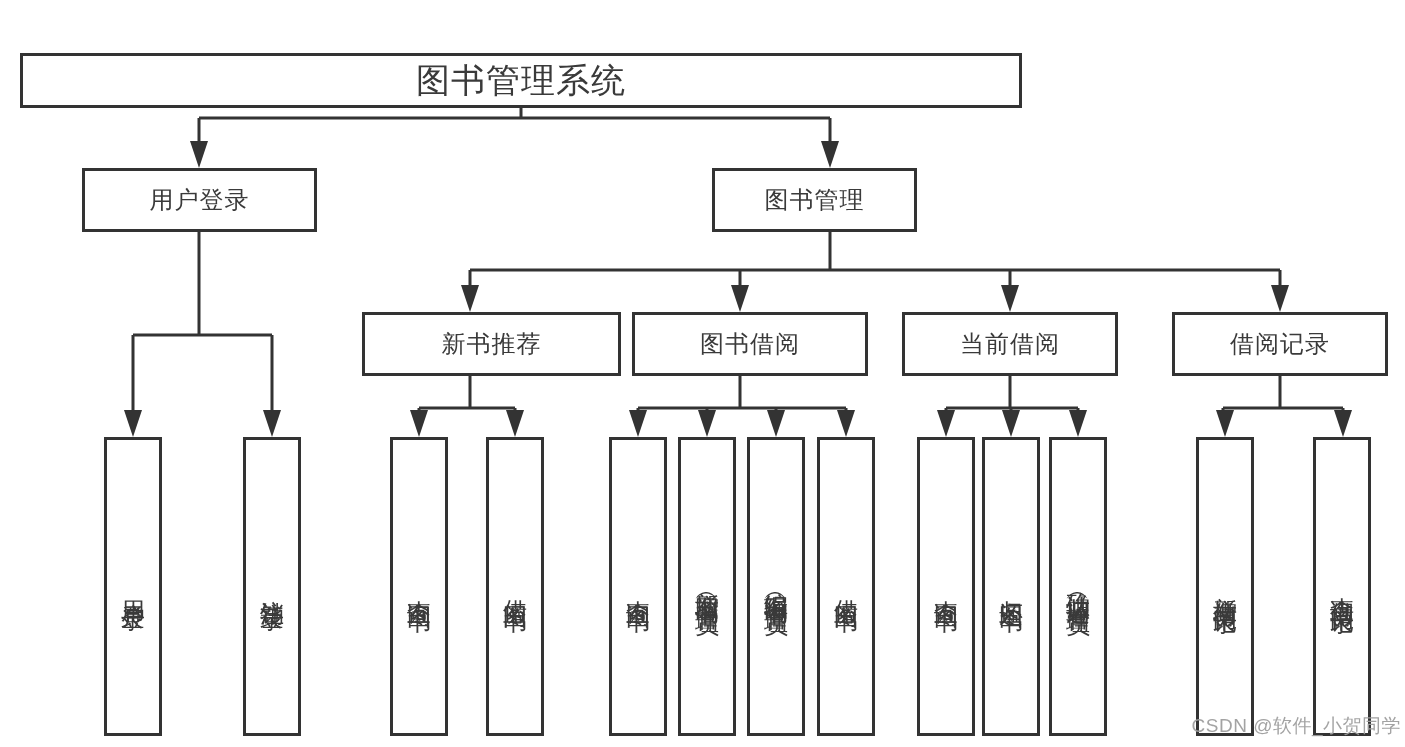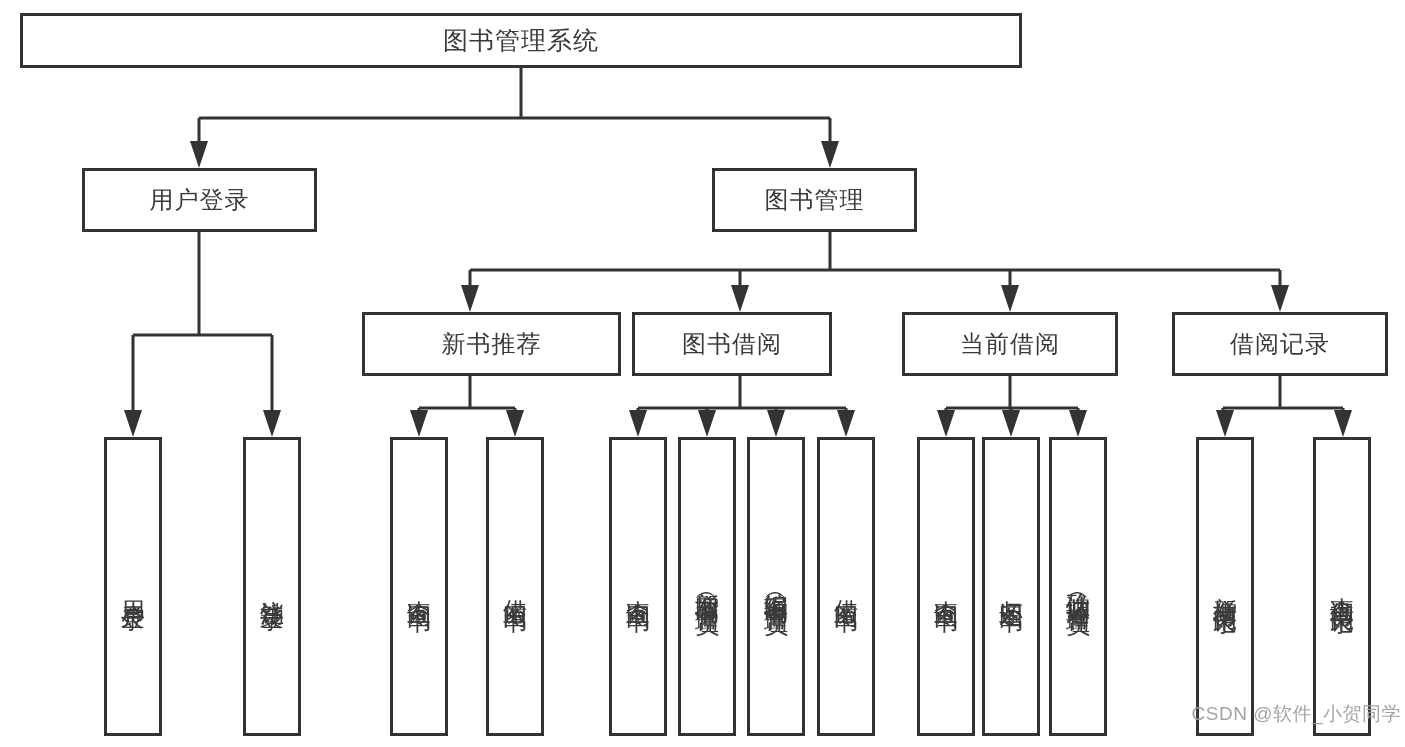--- a/index.html
+++ b/index.html
@@ -14,35 +14,35 @@
   .node{
     position:absolute;
     box-sizing:border-box;
     border:3px solid #333333;
     background:#ffffff;
     color:#3a3a3a;
     display:flex;align-items:center;justify-content:center;
     z-index:2;
   }
   .hnode{font-size:24px;letter-spacing:1px;}
-  .root{font-size:25px;}
+  .root{font-size:34px;margin-top:40px;}
   .vnode{
     width:58px;height:299px;top:437px;
     font-size:24px;
   }
   .vnode span{
     writing-mode:vertical-rl;
     text-orientation:mixed;
     letter-spacing:3px;
     line-height:1;
     white-space:nowrap;
   }
   .watermark{
     position:absolute;
-    right:4px;bottom:20px;
+    right:4px;bottom:8px;
     font-size:19px;
     color:rgba(158,158,158,0.95);
     z-index:3;
     letter-spacing:0.5px;
   }
 </style>
 </head>
 <body>
 
 <div id="canvas">
@@ -89,21 +89,21 @@
       <polygon points="1334,410 1352,410 1343,437"></polygon>
     </g>
   </svg>
 
   <div class="node hnode root" style="left:20px;top:13px;width:1002px;height:55px">图书管理系统</div>
 
   <div class="node hnode" style="left:82px;top:168px;width:235px;height:64px">用户登录</div>
   <div class="node hnode" style="left:712px;top:168px;width:205px;height:64px">图书管理</div>
 
   <div class="node hnode" style="left:362px;top:312px;width:259px;height:64px">新书推荐</div>
-  <div class="node hnode" style="left:632px;top:312px;width:200px;height:64px">图书借阅</div>
+  <div class="node hnode" style="left:632px;top:312px;width:236px;height:64px">图书借阅</div>
   <div class="node hnode" style="left:1172px;top:312px;width:216px;height:64px">借阅记录</div>
   <div class="node hnode" style="left:902px;top:312px;width:216px;height:64px">当前借阅</div>
 
   <div class="node vnode" style="left:104px">
     <span>用户登录</span>
   </div>
   <div class="node vnode" style="left:243px">
     <span>注销登录</span>
   </div>
   <div class="node vnode" style="left:390px">

